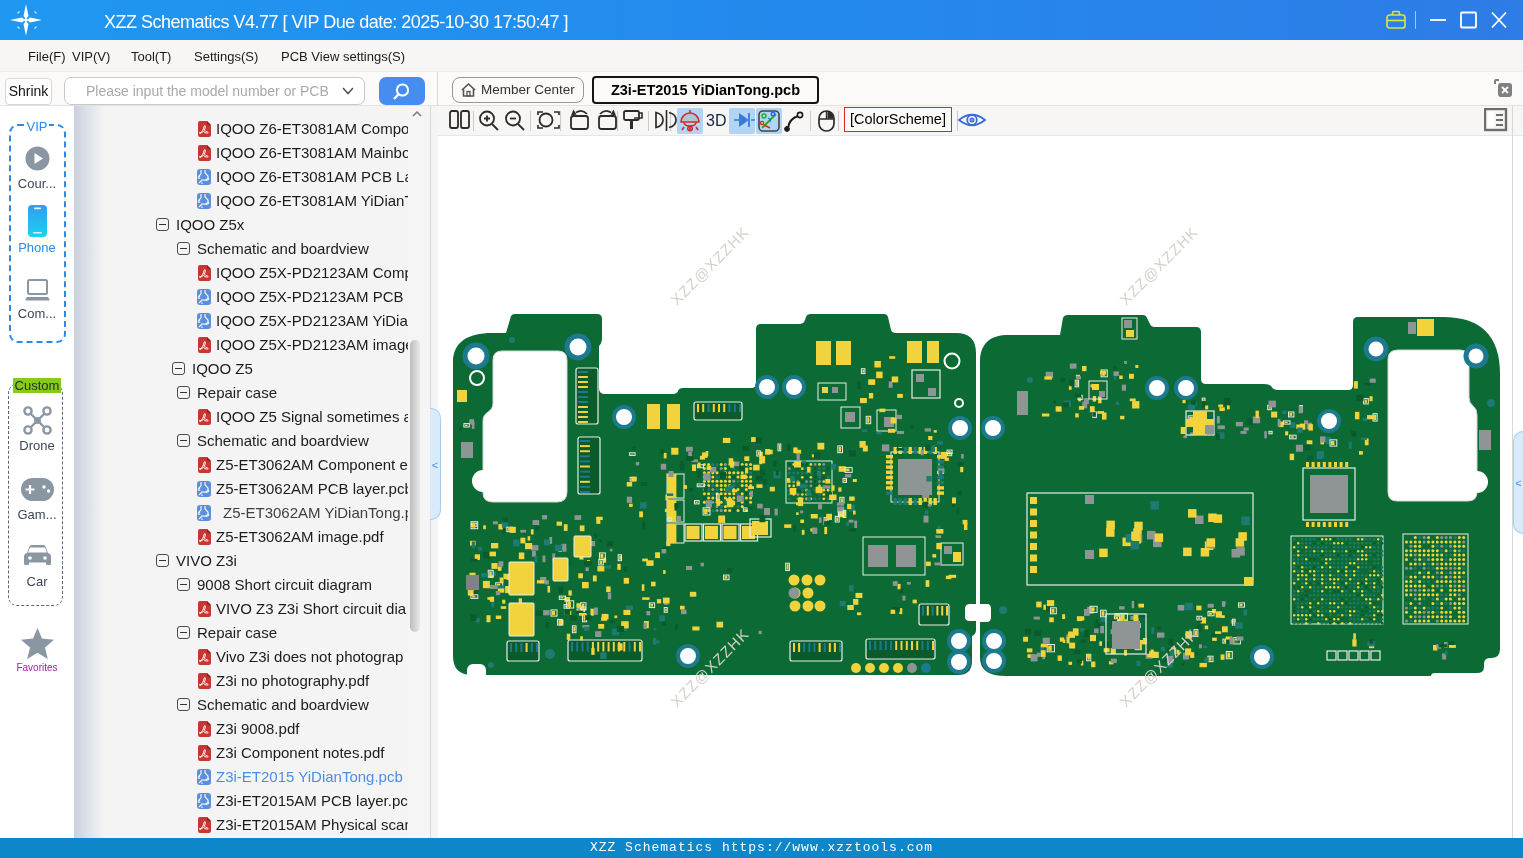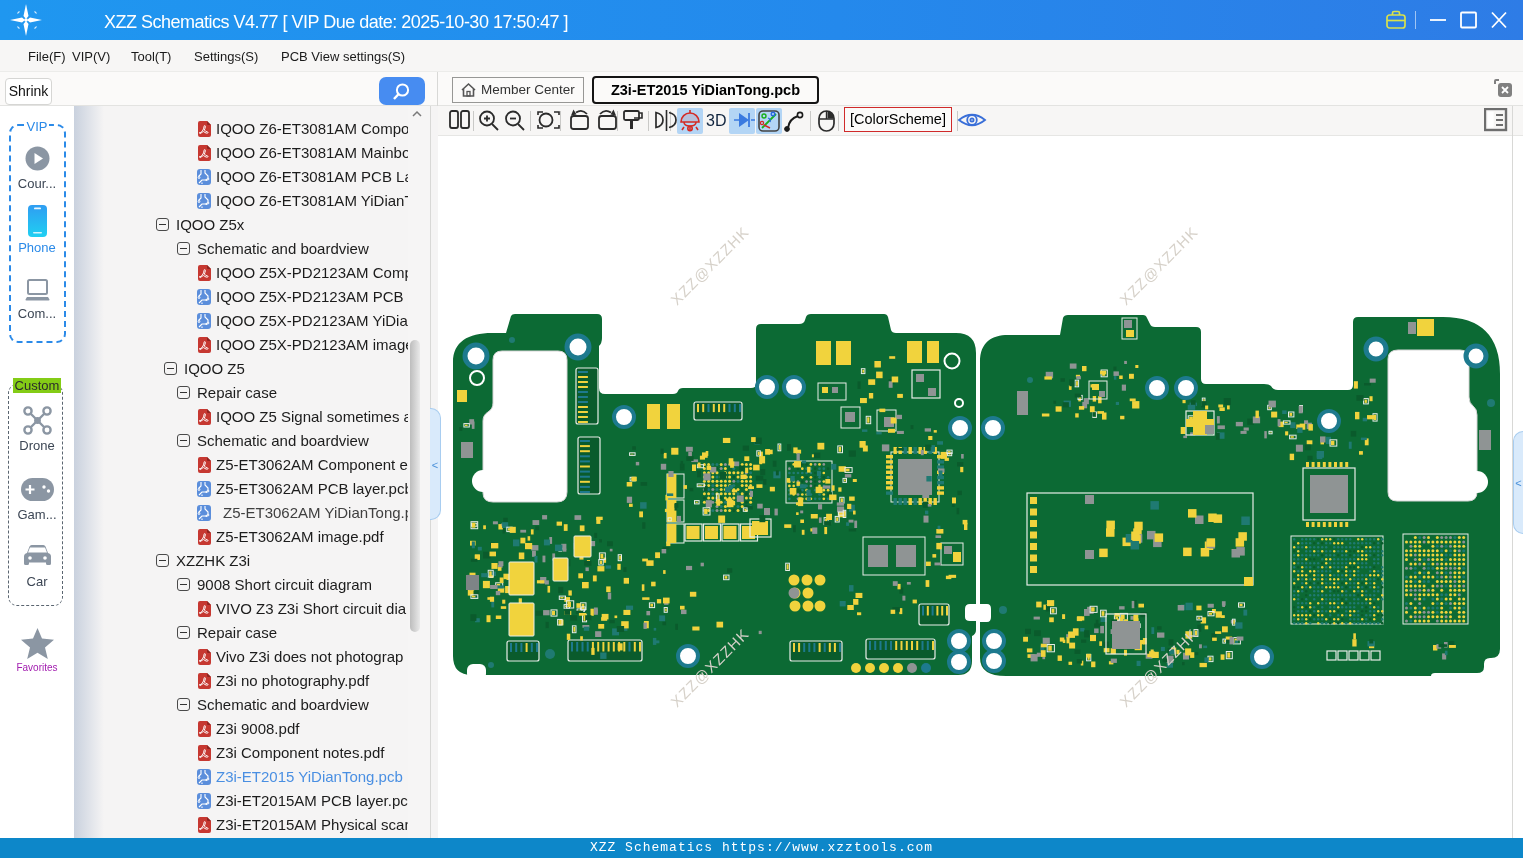--- a/index.html
+++ b/index.html
@@ -7,21 +7,21 @@
 #titlebar{left:0;top:0;width:1523px;height:40px;background:linear-gradient(90deg,#1f97f0 0%,#2489ec 55%,#2e7ce6 100%);}
 #title-text{left:104px;top:12px;color:#fff;font-size:18px;letter-spacing:-0.5px;}
 
 #menubar{left:0;top:40px;width:1523px;height:32px;background:#f7f6f5;color:#1a1a1a;font-size:13px;border-bottom:1px solid #ececea}
 .mitem{position:absolute;top:9px}
 
 #row3{left:0;top:72px;width:1523px;height:34px;background:#fbfaf9;border-bottom:1px solid #e3e3e1}
 #shrink{left:5px;top:6px;width:47px;height:27px;background:#fff;border:1px solid #d6d6d4;border-radius:4px;color:#111;font-size:14px;text-align:center;line-height:25px}
 #searchbox{left:64px;top:5px;width:301px;height:28px;background:#fff;border:1px solid #c9c9c7;border-radius:7px;color:#a9a9a7;font-size:14px;line-height:26px;padding-left:21px}
 #searchbtn{left:379px;top:5px;width:46px;height:28px;background:#478cf1;border-radius:7px}
-#membtn{left:452px;top:5px;width:132px;height:26px;background:#fbfaf9;border:1px solid #979795;border-radius:0;color:#333;font-size:13.5px;line-height:24px;padding-left:28px}
+#membtn{left:452px;top:5px;width:132px;height:26px;background:#fbfaf9;border:1px solid #979795;border-radius:8px;color:#333;font-size:13.5px;line-height:24px;padding-left:28px}
 #tabbtn{left:592px;top:4px;width:227px;height:28px;background:#fbfaf9;border:2px solid #141414;border-radius:4px;color:#000;font-size:14.5px;font-weight:bold;text-align:center;line-height:24px}
 
 #toolbar{left:438px;top:106px;width:1085px;height:30px;background:#f7f6f5;border-bottom:1px solid #e6e6e4}
 .tsep{position:absolute;top:5px;width:1px;height:20px;background:#c9c9c7}
 .hl{position:absolute;background:#b3d5f5;border-radius:2px}
 #colorscheme{position:absolute;left:406px;top:1px;width:108px;height:25px;border:1px solid #d02a2a;background:#fbfaf9;color:#000;font-size:14.5px;text-align:center;line-height:23px}
 
 #sidebar{left:0;top:106px;width:74px;height:732px;background:#fff}
 .sbox{position:absolute;border-radius:9px}
 .slabel{position:absolute;width:100%;text-align:center;font-size:13px}
@@ -109,20 +109,25 @@
   </div>
 <div id="menubar" class="abs">
  <span class="mitem" style="left:28px">File(F)</span>
  <span class="mitem" style="left:72px">VIP(V)</span>
  <span class="mitem" style="left:131px">Tool(T)</span>
  <span class="mitem" style="left:194px">Settings(S)</span>
  <span class="mitem" style="left:281px">PCB View settings(S)</span>
 </div>
 <div id="row3" class="abs">
  <div id="shrink" class="abs">Shrink</div>
+ <div id="searchbox" class="abs">Please input the model number or PCB
+   <svg class="abs" style="right:10px;top:9px" width="12" height="8" viewBox="0 0 12 8">
+        <path d="M1 1 L6 6.5 L11 1" stroke="#555" stroke-width="1.6" fill="none"></path>
+      </svg>
+ </div>
  <div id="searchbtn" class="abs">
       <svg style="position:absolute;left:13px;top:5px" width="19" height="19" viewBox="0 0 19 19">
         <circle cx="10.5" cy="8" r="5.6" stroke="#fff" stroke-width="2" fill="none"></circle>
         <path d="M6.4 12.2 L2 17" stroke="#fff" stroke-width="2.4"></path>
       </svg>
     </div>
  <div id="membtn" class="abs">Member Center
    <svg class="abs" style="left:7px;top:4px" width="17" height="17" viewBox="0 0 17 17">
         <path d="M2 8 L8.5 2 L15 8 M3.5 7 v7 h10 v-7" stroke="#555" stroke-width="1.6" fill="none"></path>
         <rect x="7" y="9.5" width="3" height="4.5" fill="none" stroke="#555" stroke-width="1.3"></rect>
@@ -325,21 +330,21 @@
         <use href="#ipcb"></use>
       </svg>
       <span class="lbl" style="left:142px;color:#1c1c1c">IQOO Z5X-PD2123AM YiDiar</span>
     </div>
 <div class="trow abs" style="left:0;top:227px;width:336px">
       <svg class="ticon" style="left:123px" viewBox="0 0 14 16">
         <use href="#ipdf"></use>
       </svg>
       <span class="lbl" style="left:142px;color:#1c1c1c">IQOO Z5X-PD2123AM image</span>
     </div>
-<div class="trow abs" style="left:8px;top:251px;width:388px">
+<div class="trow abs" style="left:16px;top:251px;width:388px">
       <div class="tminus" style="left:82px"></div>
       <span class="lbl" style="left:102px">IQOO Z5</span>
     </div>
 <div class="trow abs" style="left:0;top:275px;width:336px">
       <div class="tminus" style="left:103px"></div>
       <span class="lbl" style="left:123px">Repair case</span>
     </div>
 <div class="trow abs" style="left:0;top:299px;width:336px">
       <svg class="ticon" style="left:123px" viewBox="0 0 14 16">
         <use href="#ipdf"></use>
@@ -369,21 +374,21 @@
       <span class="lbl" style="left:149px;color:#404040">Z5-ET3062AM YiDianTong.p</span>
     </div>
 <div class="trow abs" style="left:0;top:419px;width:336px">
       <svg class="ticon" style="left:123px" viewBox="0 0 14 16">
         <use href="#ipdf"></use>
       </svg>
       <span class="lbl" style="left:142px;color:#1c1c1c">Z5-ET3062AM image.pdf</span>
     </div>
 <div class="trow abs" style="left:0;top:443px;width:336px">
       <div class="tminus" style="left:82px"></div>
-      <span class="lbl" style="left:102px">XZZHK Z3i</span>
+      <span class="lbl" style="left:102px">VIVO Z3i</span>
     </div>
 <div class="trow abs" style="left:0;top:467px;width:336px">
       <div class="tminus" style="left:103px"></div>
       <span class="lbl" style="left:123px">9008 Short circuit diagram</span>
     </div>
 <div class="trow abs" style="left:0;top:491px;width:336px">
       <svg class="ticon" style="left:123px" viewBox="0 0 14 16">
         <use href="#ipdf"></use>
       </svg>
       <span class="lbl" style="left:142px;color:#1c1c1c">VIVO Z3 Z3i Short circuit dia</span>

